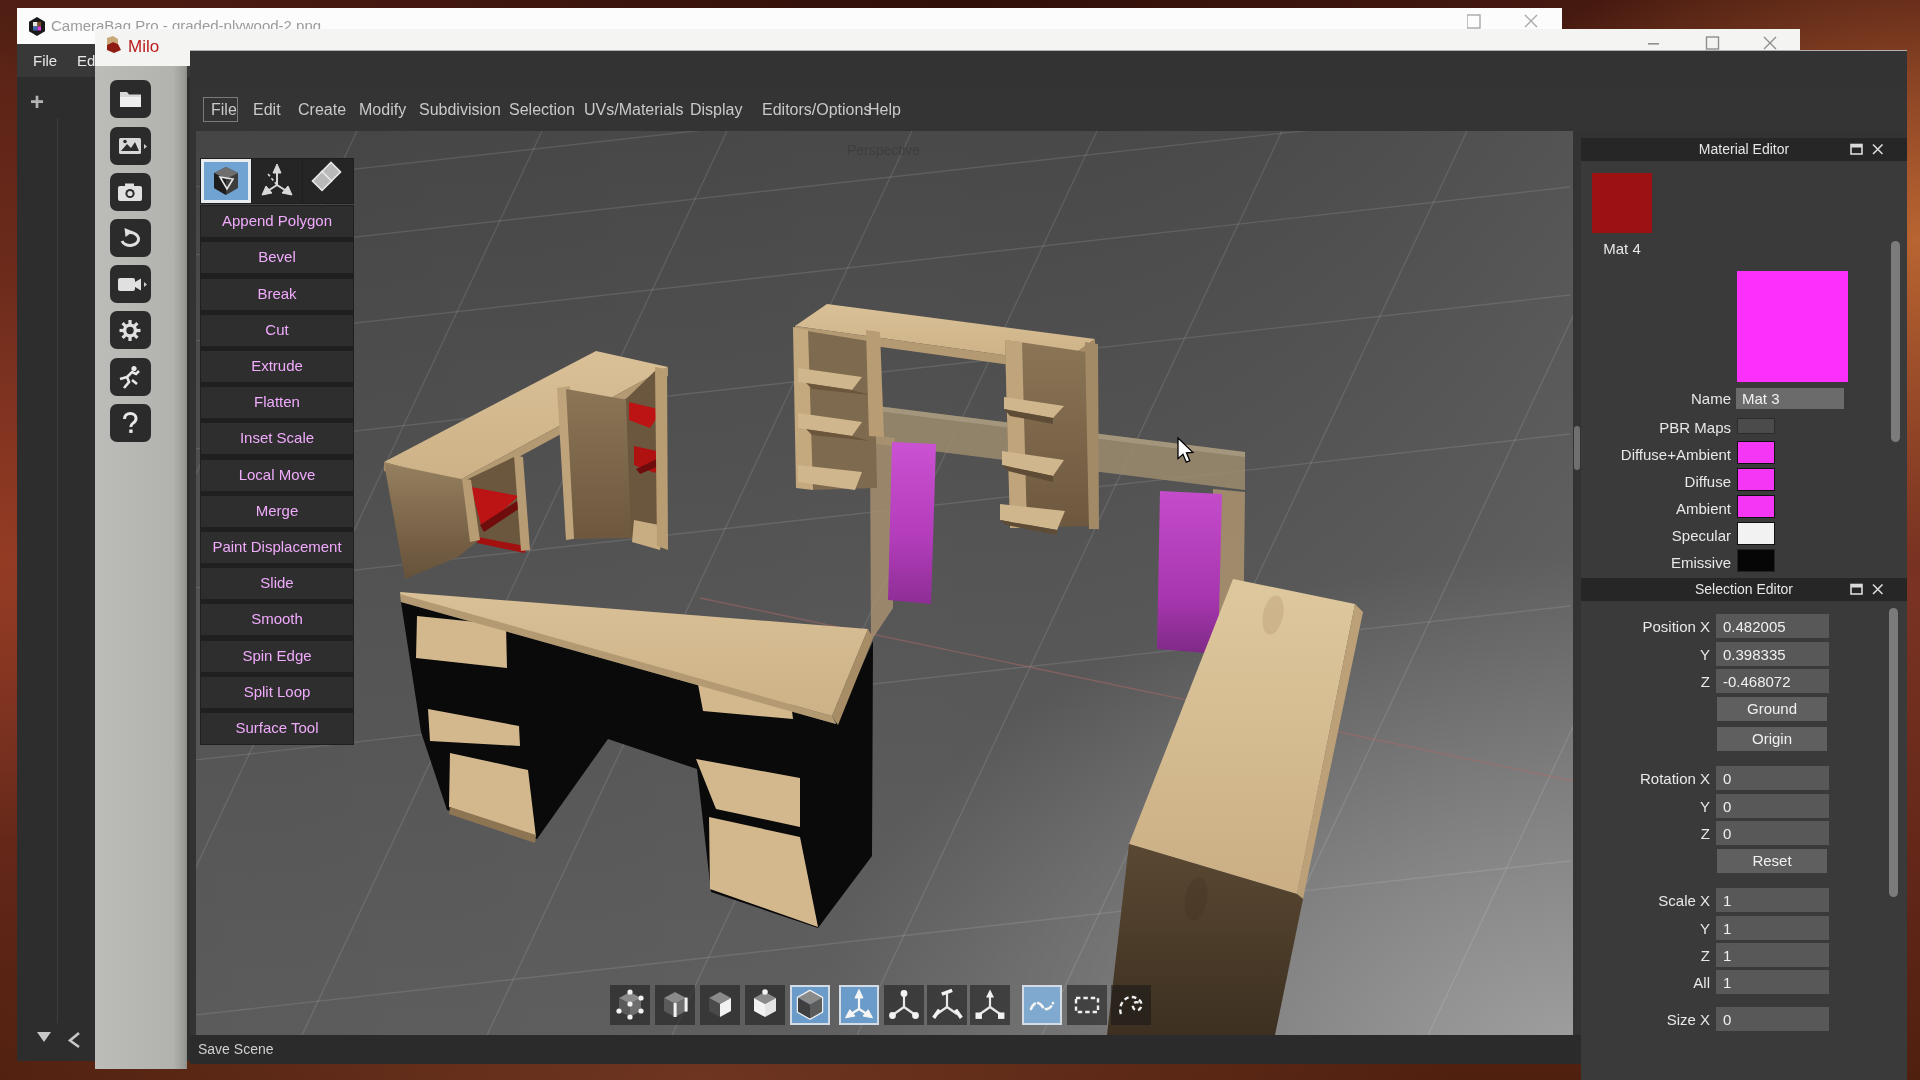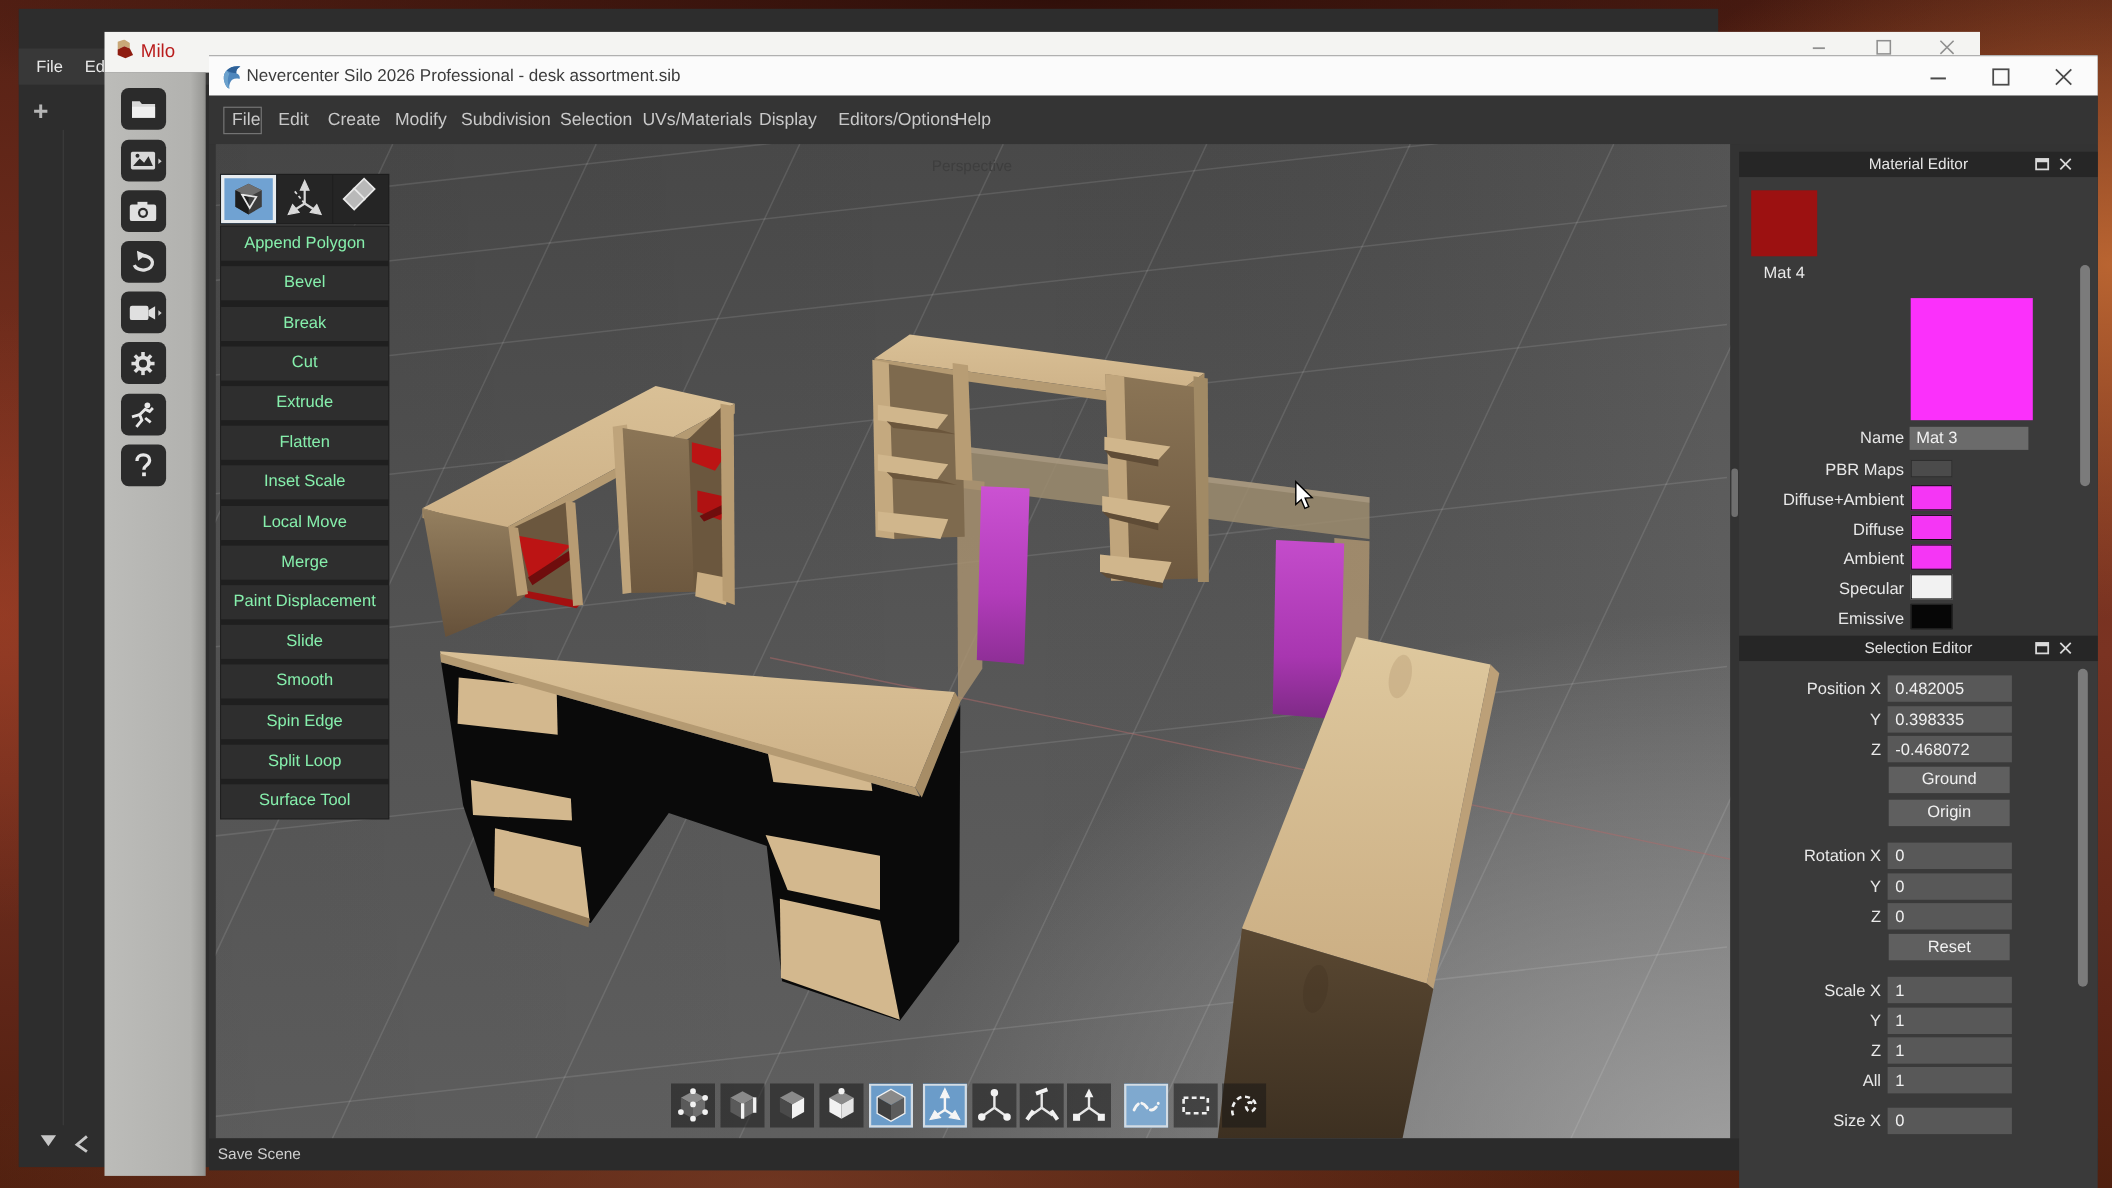--- a/index.html
+++ b/index.html
@@ -26,39 +26,53 @@
 #silo-win { left:190px; top:50px; width:1717px; height:1013px; background:#333333; border-top:1px solid #b0b0b0; }
 #silo-title { left:0; top:0; width:1717px; height:36px; background:#fbfbfb; }
 #silo-title .txt { left:34px; top:10px; color:#3c3c3c; font-size:15.5px; position:absolute; }
 #silo-menu { left:0; top:36px; width:1717px; height:44px; background:#343434; }
 #silo-menu span { position:absolute; top:14px; color:#c9c9c9; font-size:16px; }
 #file-box { left:13px; top:10px; width:35px; height:25px; border:1px solid #7a7a7a; position:absolute; }
 #viewport { left:6px; top:80px; width:1377px; height:904px; }
 #statusbar { left:0; top:984px; width:1717px; height:29px; background:#2b2b2b; color:#cfcfcf; font-size:14px; }
 #statusbar span { position:absolute; left:8px; top:6px; }
 .mode-btn { position:absolute; top:108px; width:50px; height:44px; background:#252525; }
-.tool-btn { position:absolute; left:11px; width:152px; height:31px; background:#2e2e2e; color:#86efac; font-size:15px; text-align:center; line-height:30px; }
+.tool-btn { position:absolute; left:11px; width:152px; height:31px; background:#2e2e2e; color:#f0abfc; font-size:15px; text-align:center; line-height:30px; }
 .vbtn { position:absolute; width:40px; height:40px; background:rgba(22,22,22,0.52); }
 .vbtn.sel { background:#6b9cc9; box-shadow:inset 0 0 0 2px #d3dce4; }
 .vbtn svg { position:absolute; left:0; top:0; }
 #rightcol { left:1391px; top:80px; width:326px; height:904px; background:#333333; }
 .phdr { position:absolute; left:0; width:326px; height:23px; background:#262626; }
 .phdr .t { position:absolute; width:100%; text-align:center; top:3px; color:#e6e6e6; font-size:14px; }
 .pbody { position:absolute; left:0; width:326px; background:#3a3a3a; }
 .lab { position:absolute; color:#e8e8e8; font-size:15px; text-align:right; }
 .fld { position:absolute; width:113px; height:24px; background:#585858; color:#f0f0f0; font-size:15px; }
 .fld span { position:absolute; left:7px; top:4px; }
 .pbtn { position:absolute; width:110px; height:24px; background:#5f5f5f; color:#f0f0f0; font-size:15px; text-align:center; line-height:24px; }
 .sw { position:absolute;padding-left:36px; }
 .scroll { position:absolute; width:9px; border-radius:5px; background:#7b7b7b; }
 </style>
 </head>
 <body>
 <div id="stage">
   <div id="cb-win" class="abs">
+    <div id="cb-title" class="abs">
+      <svg class="abs" style="left:11px;top:9px" width="18" height="19" viewBox="0 0 18 19">
+        <polygon points="9,0 17,4.75 17,14.25 9,19 1,14.25 1,4.75" fill="#1a1a1a"></polygon>
+        <rect x="5" y="5" width="4.5" height="4.5" fill="#e8e4de"></rect>
+        <rect x="9.5" y="5" width="3.5" height="4.5" fill="#7a4a28"></rect>
+        <rect x="5" y="9.5" width="4.5" height="4" fill="#3a66b0"></rect>
+        <rect x="9.5" y="9.5" width="3.5" height="4" fill="#e040d8"></rect>
+      </svg>
+      <span class="txt">CameraBag Pro  -  graded-plywood-2.png</span>
+      <svg class="abs" style="left:1450px;top:6px" width="95" height="22" viewBox="0 0 95 22">
+        <rect x="0" y="1" width="13" height="13" fill="none" stroke="#a9a9a9" stroke-width="1.4"></rect>
+        <path d="M58 1 L70 13 M70 1 L58 13" stroke="#a9a9a9" stroke-width="1.4"></path>
+      </svg>
+    </div>
     <div id="cb-menu" class="abs">
         <span style="left:16px">File</span>
         <span style="left:60px">Ed</span>
       </div>
     <div id="cb-plus" class="abs">+</div>
     <div class="abs" style="left:40px;top:110px;width:1px;height:905px;background:#3d3d3d"></div>
     <svg class="abs" style="left:0px;top:1008px" width="95" height="38" viewBox="0 0 95 38">
       <polygon points="20,16 34,16 27,26" fill="#c7c7c7"></polygon>
       <path d="M62 17 L53 24.5 L62 31" fill="none" stroke="#c7c7c7" stroke-width="2.6"></path>
     </svg>
@@ -134,33 +148,20 @@
       </div>
 <div class="milo-btn" style="top:338px">
         <svg width="41" height="38" viewBox="0 0 41 38">
           <path d="M14.5 15 C14.5 11.5 17 9.5 20.3 9.5 C23.6 9.5 26 11.4 26 14.4 C26 17 24.4 18.2 22.8 19.4 C21.4 20.4 20.8 21.2 20.8 23" fill="none" stroke="#e8e8e8" stroke-width="3"></path>
           <rect x="19.2" y="25.5" width="3.4" height="3.4" fill="#e8e8e8"></rect>
         </svg>
       </div>
   </div>
 
   <div id="silo-win" class="abs">
-    <div id="silo-title" class="abs">
-      <svg class="abs" style="left:11px;top:7px" width="19" height="23" viewBox="0 0 19 23">
-        <path d="M6 22 C2 17 1 10 5 6 C8 3 13 1.5 17.5 2.5 C14.5 4.5 13.5 6 13.8 8.5 C16.5 9.5 17.5 11.5 16.8 13.8 C12.5 12.8 9.5 14 8.3 17 C7.6 19 7 20.6 7.6 22.4 Z" fill="#4e86bc"></path>
-        <path d="M5 6 C8 3 13 1.5 17.5 2.5 C14.5 4.5 13.5 6 13.8 8.5 L9 8 Z" fill="#2e6198"></path>
-        <path d="M6 22 C2 17 1 10 5 6 L7.5 9 C5.5 13 6 18 7.6 22.4 Z" fill="#6ba1cc"></path>
-      </svg>
-      <span class="txt">Nevercenter Silo 2026 Professional - desk assortment.sib</span>
-      <svg class="abs" style="left:1555px;top:10px" width="150" height="18" viewBox="0 0 150 18">
-        <rect x="10" y="9.4" width="14" height="1.8" fill="#4a4a4a"></rect>
-        <rect x="67" y="2" width="14" height="14" fill="none" stroke="#4a4a4a" stroke-width="1.6"></rect>
-        <path d="M124 2 L138 16 M138 2 L124 16" stroke="#4a4a4a" stroke-width="1.6"></path>
-      </svg>
-    </div>
     <div id="silo-menu" class="abs">
       <div id="file-box"></div>
       <span style="left:21px">File</span>
       <span style="left:63px">Edit</span>
       <span style="left:108px">Create</span>
       <span style="left:169px">Modify</span>
       <span style="left:229px">Subdivision</span>
       <span style="left:319px">Selection</span>
       <span style="left:394px">UVs/Materials</span>
       <span style="left:500px">Display</span>

